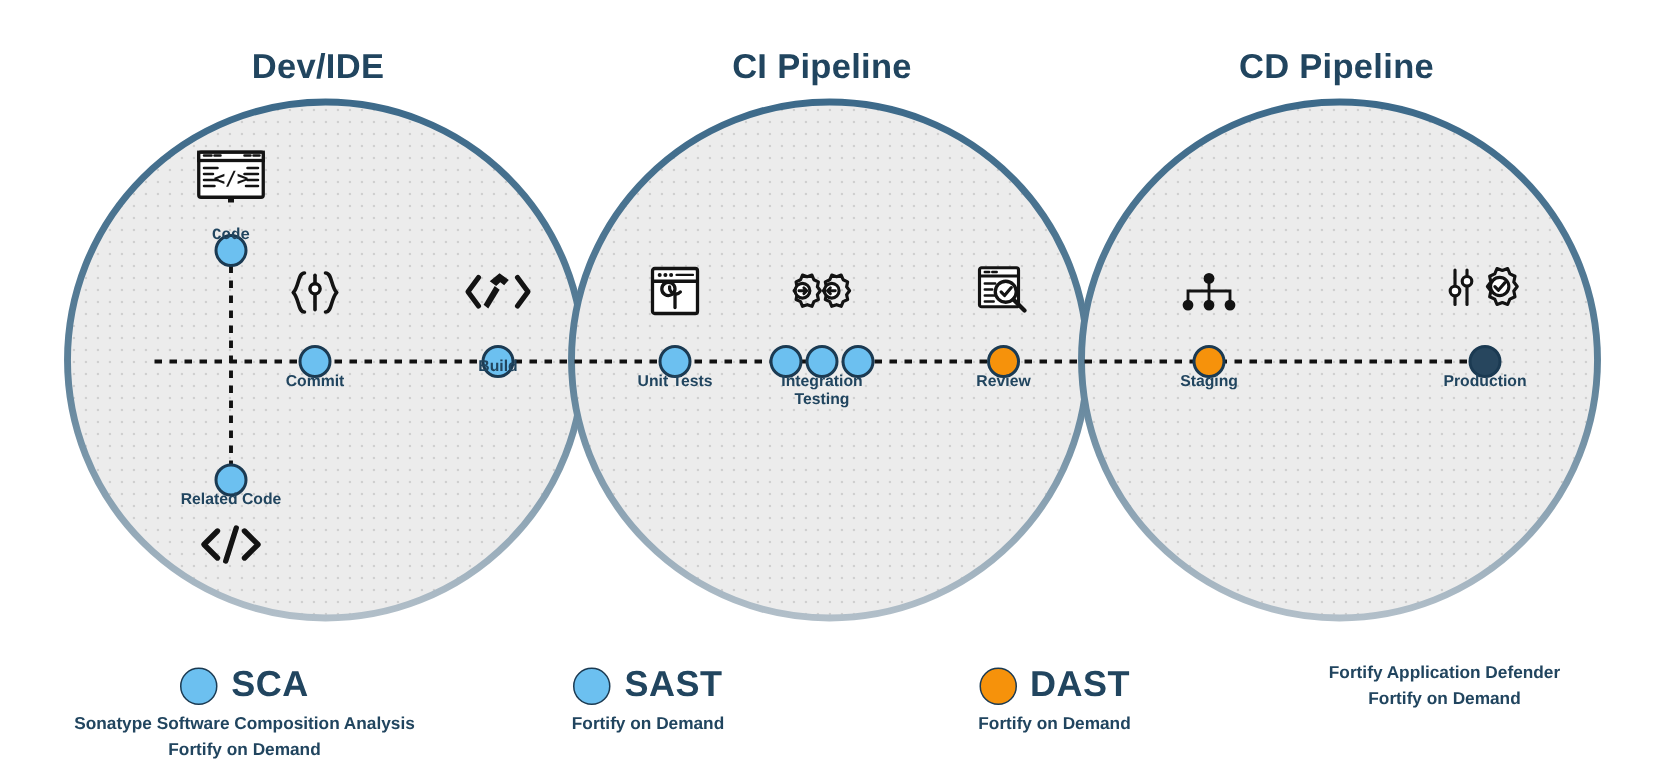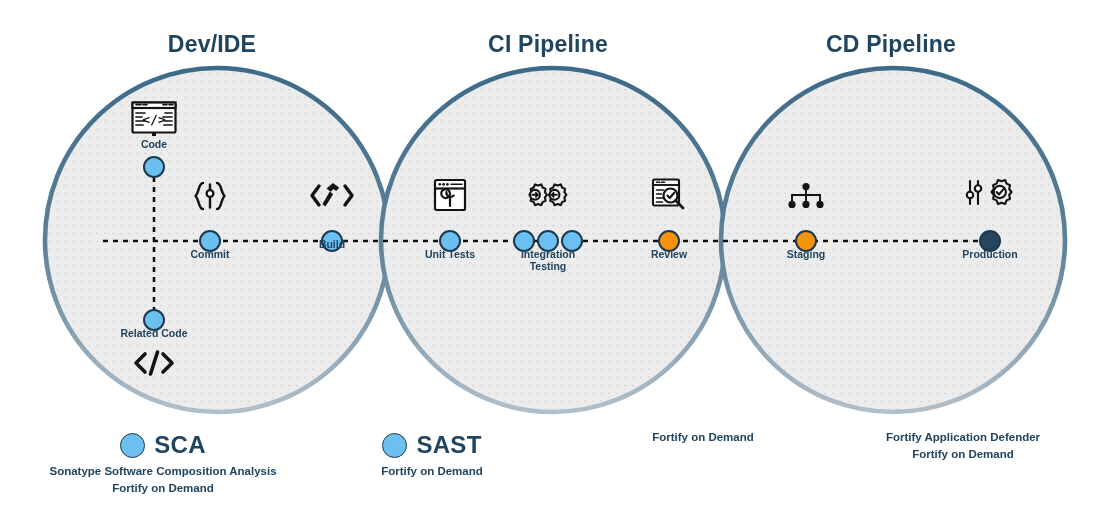--- a/index.html
+++ b/index.html
@@ -24,21 +24,21 @@
     position:absolute;left:50%;transform:translateX(-50%);
     font-size:10.5px;font-weight:bold;color:#21455f;
     white-space:nowrap;text-align:center;line-height:12px;
   }
   .node-icon{
     position:absolute;left:50%;transform:translateX(-50%);
     display:block;
   }
 
   .legend{position:absolute;left:0;top:428px;width:1110px;height:91px;}
-  .legend-col{position:absolute;top:0;width:280px;text-align:center;}
+  .legend-col{position:absolute;top:12px;width:280px;text-align:center;}
   .legend-head{
     display:flex;align-items:center;justify-content:center;gap:9px;height:34px;
   }
   .legend-dot{
     width:23px;height:23px;border-radius:50%;
     border:1.6px solid #1b3a52;display:block;
   }
   .legend-name{font-size:24px;font-weight:bold;color:#21455f;letter-spacing:.3px;}
   .legend-sub{font-size:11.5px;font-weight:bold;color:#21455f;line-height:15px;margin-top:2px;}
 
@@ -95,21 +95,21 @@
         <rect x="2.5" y="2.5" width="43" height="30" rx="1.5" fill="#fff" stroke="#131313" stroke-width="2.2"></rect>
         <rect x="2.5" y="2.5" width="43" height="5.5" fill="#fff" stroke="#131313" stroke-width="2.2"></rect>
         <g stroke="#131313" stroke-width="1.7" stroke-linecap="round">
           <path d="M6 4.6h5M13 4.6h4M33 4.6h4M39 4.6h4"></path>
           <path d="M6 13h9M6 17h6M6 21h9M6 25h7"></path>
           <path d="M35 13h7M33 17h9M35 21h7M34 25h8"></path>
         </g>
         <text x="24" y="24" font-family="DejaVu Sans Mono, monospace" font-size="13" font-weight="bold" fill="#131313" text-anchor="middle">&lt;/&gt;</text>
         <rect x="22" y="33" width="4" height="3" fill="#131313"></rect>
       </svg></div>
-        <div class="node-label" style="bottom: 28px;">Code</div>
+        <div class="node-label" style="bottom: 15px; font-family: Liberation Mono, monospace;">Code</div>
       </div>
       <div class="node" style="left: 154px; top: 320px;">
         <div style="width: 22px; height: 22px; border-radius: 50%; box-sizing: border-box; background: rgb(108, 192, 240); border: 2px solid rgb(27, 58, 82);"></div>
         <div class="node-icon" style="top: 40px;">
       <svg width="44" height="28" viewBox="0 0 44 28">
         <g fill="none" stroke="#131313" stroke-width="3.6" stroke-linecap="round" stroke-linejoin="round">
           <path d="M13 5 L4 14 L13 23"></path>
           <path d="M31 5 L40 14 L31 23"></path>
           <path d="M25.5 3 L18.5 25"></path>
         </g>
@@ -251,20 +251,24 @@
         <div class="legend-sub">Fortify on Demand</div>
       </div>
       <div class="legend-col" style="left: 292px;">
         <div class="legend-head">
           <span class="legend-dot" style="background: rgb(108, 192, 240);"></span>
           <span class="legend-name">SAST</span>
         </div>
         <div class="legend-sub">Fortify on Demand</div>
       </div>
       <div class="legend-col" style="left: 563px;">
+        <div class="legend-head">
+          <span class="legend-dot" style="background: rgb(246, 146, 11);"></span>
+          <span class="legend-name">DAST</span>
+        </div>
         <div class="legend-sub">Fortify on Demand</div>
       </div>
       <div class="legend-col" style="left: 823px;">
         <div class="legend-sub">Fortify Application Defender</div>
         <div class="legend-sub">Fortify on Demand</div>
       </div>
     </div>
 
 </div>
 

